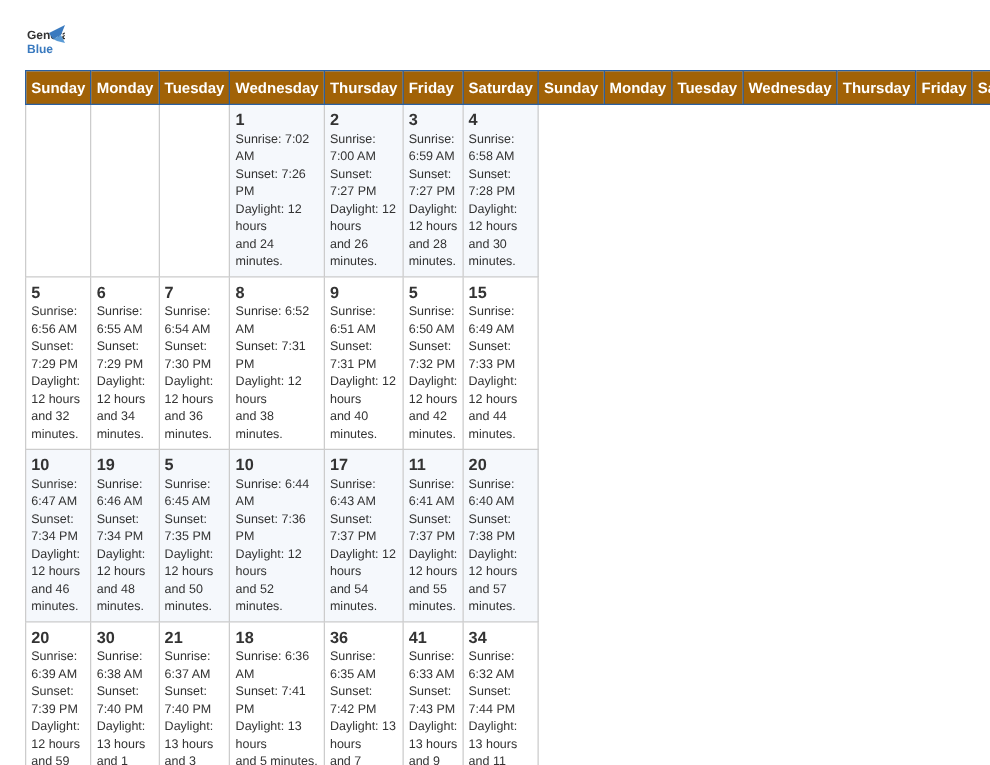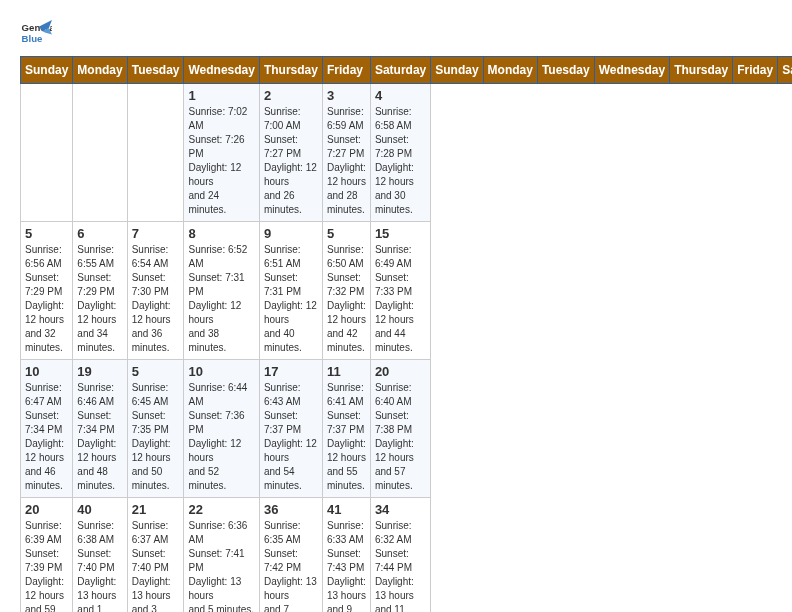--- a/index.html
+++ b/index.html
@@ -194,29 +194,29 @@
           <span class="day-num">20</span>
           <div class="day-info">Sunrise: 6:40 AM<br>Sunset: 7:38 PM<br>Daylight: 12 hours<br>and 57 minutes.</div>
         </td>
       </tr>
       <tr>
         <td>
           <span class="day-num">20</span>
           <div class="day-info">Sunrise: 6:39 AM<br>Sunset: 7:39 PM<br>Daylight: 12 hours<br>and 59 minutes.</div>
         </td>
         <td>
-          <span class="day-num">40</span>
+          <span class="day-num">30</span>
           <div class="day-info">Sunrise: 6:38 AM<br>Sunset: 7:40 PM<br>Daylight: 13 hours<br>and 1 minute.</div>
         </td>
         <td>
           <span class="day-num">21</span>
           <div class="day-info">Sunrise: 6:37 AM<br>Sunset: 7:40 PM<br>Daylight: 13 hours<br>and 3 minutes.</div>
         </td>
         <td>
-          <span class="day-num">22</span>
+          <span class="day-num">18</span>
           <div class="day-info">Sunrise: 6:36 AM<br>Sunset: 7:41 PM<br>Daylight: 13 hours<br>and 5 minutes.</div>
         </td>
         <td>
           <span class="day-num">36</span>
           <div class="day-info">Sunrise: 6:35 AM<br>Sunset: 7:42 PM<br>Daylight: 13 hours<br>and 7 minutes.</div>
         </td>
         <td>
           <span class="day-num">41</span>
           <div class="day-info">Sunrise: 6:33 AM<br>Sunset: 7:43 PM<br>Daylight: 13 hours<br>and 9 minutes.</div>
         </td>

